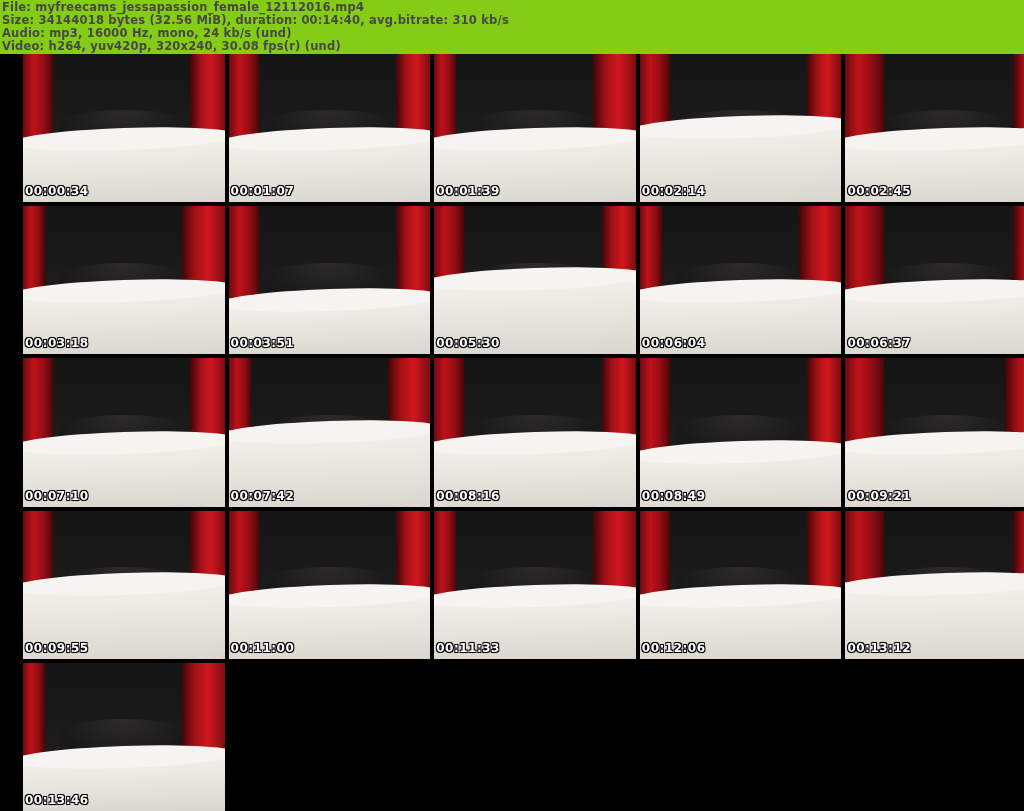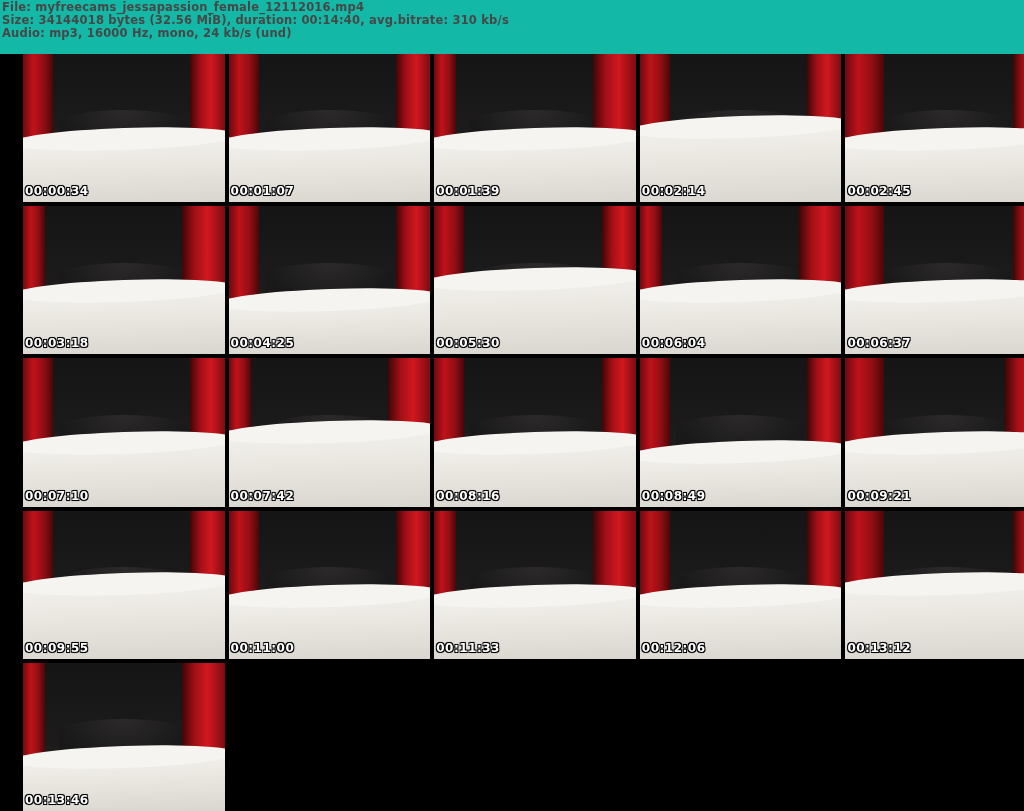--- a/index.html
+++ b/index.html
@@ -12,21 +12,21 @@
     position: relative;
     width: 1024px;
     height: 811px;
     background: #000;
     overflow: hidden;
   }
   
   #header {
     width: 1024px;
     height: 54px;
-    background: #14b8a6;
+    background: #84cc16;
     box-sizing: border-box;
     padding: 1px 0 0 2px;
   }
   .hline {
     font-size: 11.5px;
     font-weight: bold;
     line-height: 13px;
     color: #474747;
     letter-spacing: 0.2px;
     white-space: nowrap;
@@ -109,20 +109,21 @@
 </style>
 </head>
 <body>
 
 <div id="sheet">
 
   <div id="header">
     <div class="hline">File: myfreecams_jessapassion_female_12112016.mp4</div>
     <div class="hline">Size: 34144018 bytes (32.56 MiB), duration: 00:14:40, avg.bitrate: 310 kb/s</div>
     <div class="hline">Audio: mp3, 16000 Hz, mono, 24 kb/s (und)</div>
+    <div class="hline">Video: h264, yuv420p, 320x240, 30.08 fps(r) (und)</div>
   </div>
 
   <div id="grid">
     <div class="thumb">
       <div class="backdrop"></div>
       <div class="headboard"></div>
       <div class="curtain-left"></div>
       <div class="curtain-right"></div>
       <div class="bed"></div>
       <div class="timestamp">00:00:34</div>
@@ -166,29 +167,29 @@
 
     <div class="thumb">
       <div class="backdrop"></div>
       <div class="headboard"></div>
       <div class="curtain-left"></div>
       <div class="curtain-right"></div>
       <div class="bed"></div>
       <div class="timestamp">00:03:18</div>
     </div>
 
-
-    <div class="thumb">
-      <div class="backdrop"></div>
-      <div class="headboard"></div>
-      <div class="curtain-left"></div>
-      <div class="curtain-right"></div>
-      <div class="bed"></div>
-      <div class="timestamp">00:04:25</div>
-    </div>
+    <div class="thumb">
+      <div class="backdrop"></div>
+      <div class="headboard"></div>
+      <div class="curtain-left"></div>
+      <div class="curtain-right"></div>
+      <div class="bed"></div>
+      <div class="timestamp">00:03:51</div>
+    </div>
+
 
 
     <div class="thumb">
       <div class="backdrop"></div>
       <div class="headboard"></div>
       <div class="curtain-left"></div>
       <div class="curtain-right"></div>
       <div class="bed"></div>
       <div class="timestamp">00:05:30</div>
     </div>

